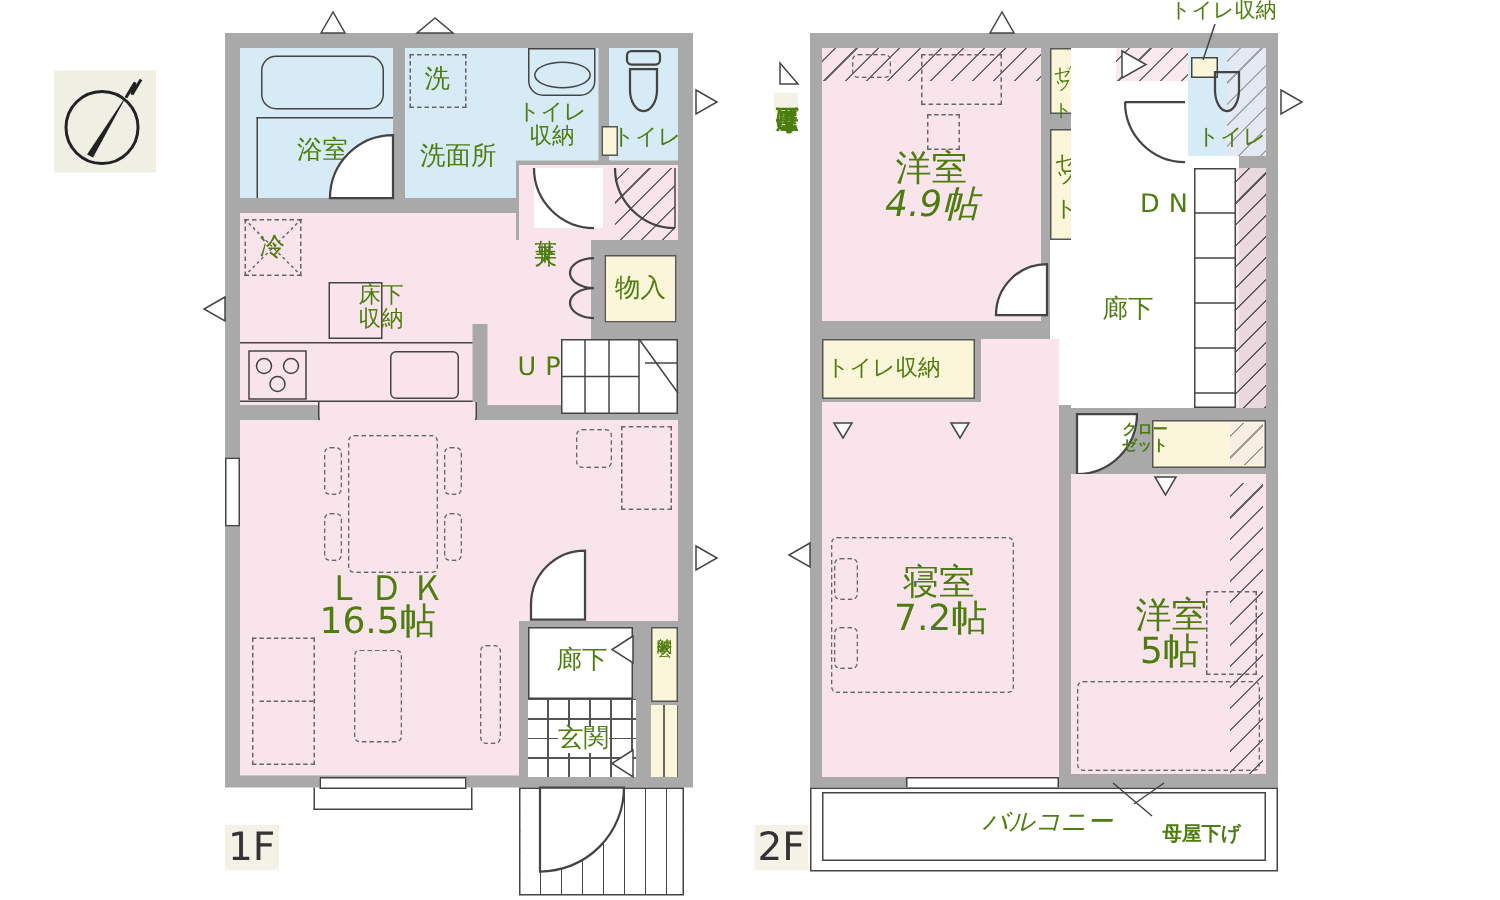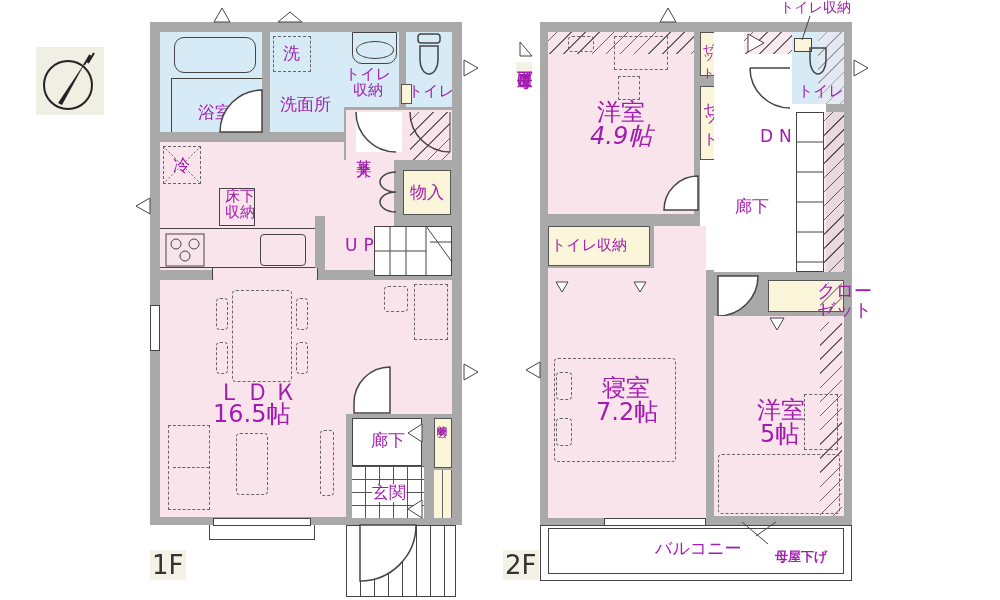--- a/index.html
+++ b/index.html
@@ -5,21 +5,21 @@
   html, body { margin:0; padding:0; background:#ffffff; }
   body { width:1000px; height:600px; position:relative; overflow:hidden;
          font-family:"DejaVu Sans", "Liberation Sans", sans-serif; color:#222; }
   .abs { position:absolute; }
   .wall { position:absolute; background:#a9a9a9; }
   .room { position:absolute; box-sizing:border-box; }
   .pink { background:#f9e4ec; }
   .blue { background:#d6ebf6; }
   .cream { background:#fbf6d9; border:1.5px solid #555; }
   .white { background:#ffffff; }
-  .lbl { position:absolute; font-size:17px; line-height:1.05; text-align:center; color:#a21caf; white-space:nowrap; }
+  .lbl { position:absolute; font-size:17px; line-height:1.05; text-align:center; color:#4d7c0f; white-space:nowrap; }
   .lbl-big { font-size:24px; line-height:1.05; }
   .vt { writing-mode:vertical-rl; text-orientation:upright; letter-spacing:-1px; }
   .floor-lbl { position:absolute; font-size:26px; color:#333; background:#f4f1e6; padding:0 2px; }
   .dash { position:absolute; border:1.5px dashed #666; box-sizing:border-box; border-radius:4px; }
   .hatch { position:absolute; background:repeating-linear-gradient(135deg, #f9e4ec 0 6px, #444 6px 7px, #f9e4ec 7px 10px); opacity:0.8; }
   .compass { position:absolute; background:#f0efe4; }
   svg { position:absolute; overflow:visible; }
 </style>
 </head>
 <body>
@@ -32,21 +32,21 @@
   </svg>
 </div>
 
 <div>
 
   <div class="wall" style="left:150px;top:22px;width:312px;height:503px;"></div>
 
   <div class="room blue" style="left:160px;top:32px;width:102px;height:100px;"></div>
   <div class="abs" style="left:174px;top:37px;width:82px;height:36px;border:1.5px solid #444;border-radius:10px;box-sizing:border-box;"></div>
   <div class="abs" style="left:171px;top:78px;width:91px;height:54px;border-left:1.5px solid #444;border-top:1.5px solid #444;box-sizing:border-box;"></div>
-  <div class="lbl" style="left:198px;top:104px;">浴室</div>
+  <div class="lbl" style="left:198px;top:92px;">浴室</div>
   <svg style="left:218px;top:88px;" width="46" height="44">
       <path d="M44,2 A42,42 0 0 0 2,44 L44,44 Z" fill="#fff" stroke="#444" stroke-width="1.5"></path>
     </svg>
 
   <div class="room blue" style="left:270px;top:32px;width:74px;height:100px;"></div>
   <div class="dash" style="left:273px;top:36px;width:38px;height:36px;border-radius:0;"></div>
   <div class="lbl" style="left:283px;top:45px;">洗</div>
   <div class="lbl" style="left:280px;top:96px;">洗面所</div>
 
   <div class="room blue" style="left:344px;top:32px;width:55px;height:75px;"></div>
@@ -76,21 +76,21 @@
 
   <div class="room pink" style="left:160px;top:142px;width:184px;height:128px;"></div>
   <div class="room pink" style="left:344px;top:160px;width:50px;height:110px;"></div>
   <div class="dash" style="left:163px;top:146px;width:38px;height:38px;border-radius:0;"></div>
   <svg style="left:163px;top:146px;" width="38" height="38">
       <line x1="0" y1="0" x2="38" y2="38" stroke="#666" stroke-dasharray="2,2"></line>
       <line x1="38" y1="0" x2="0" y2="38" stroke="#666" stroke-dasharray="2,2"></line>
     </svg>
   <div class="lbl" style="left:173px;top:157px;">冷</div>
   <div class="abs" style="left:219px;top:188px;width:36px;height:38px;border:1.5px solid #444;box-sizing:border-box;"></div>
-  <div class="lbl" style="left:225px;top:189px;font-size:15px;white-space:pre;text-align:right;">床下
+  <div class="lbl" style="left:239px;top:189px;font-size:15px;white-space:pre;text-align:right;">床下
 収納</div>
 
   <div class="abs" style="left:160px;top:228px;width:160px;height:40px;border-top:1.5px solid #444;border-bottom:1.5px solid #444;box-sizing:border-box;"></div>
   <div class="wall" style="left:315px;top:216px;width:10px;height:54px;"></div>
   <svg style="left:166px;top:234px;" width="38" height="32">
       <rect x="0" y="0" width="38" height="32" fill="none" stroke="#444"></rect>
       <circle cx="10" cy="10" r="5" fill="none" stroke="#444"></circle>
       <circle cx="28" cy="10" r="5" fill="none" stroke="#444"></circle>
       <circle cx="19" cy="22" r="5" fill="none" stroke="#444"></circle>
     </svg>
@@ -259,36 +259,36 @@
   <svg style="left:524px;top:362px;" width="18" height="16">
       <polygon points="16,0 2,8 16,16" fill="#fff" stroke="#444"></polygon>
     </svg>
 
   <svg style="left:718px;top:276px;" width="42" height="42">
       <path d="M0,0 L40,0 L40,0 A40,40 0 0 1 0,40 Z" fill="#fff" stroke="#444" stroke-width="1.5"></path>
     </svg>
 
   <div class="room cream" style="left:768px;top:280px;width:76px;height:32px;"></div>
   <div class="hatch" style="left:820px;top:282px;width:22px;height:28px;opacity:0.5;"></div>
-  <div class="lbl" style="left:817px;top:282px;font-size:18px;white-space:pre;">クロー
+  <div class="lbl" style="left:748px;top:282px;font-size:10px;white-space:pre;font-weight:bold;">クロー
 ゼット</div>
 
   <div class="room pink" style="left:714px;top:316px;width:130px;height:200px;"></div>
   <svg style="left:768px;top:318px;" width="18" height="16">
       <polygon points="2,0 9,12 16,0" fill="#fff" stroke="#444"></polygon>
     </svg>
   <div class="hatch" style="left:820px;top:322px;width:22px;height:194px;"></div>
   <div class="dash" style="left:804px;top:394px;width:34px;height:56px;border-radius:0;"></div>
   <div class="dash" style="left:718px;top:454px;width:122px;height:60px;"></div>
   <div class="lbl lbl-big" style="left:757px;top:398px;">洋室</div>
   <div class="lbl lbl-big" style="left:760px;top:422px;">5帖</div>
 
   <div class="room white" style="left:540px;top:525px;width:312px;height:56px;border:1px solid #444;"></div>
   <div class="abs" style="left:548px;top:528px;width:296px;height:46px;border:1px solid #444;box-sizing:border-box;"></div>
-  <div class="lbl" style="left:655px;top:540px;">バルコニー</div>
+  <div class="lbl" style="left:655px;top:540px;font-style:italic;">バルコニー</div>
   <svg style="left:742px;top:520px;" width="36" height="26">
       <line x1="0" y1="2" x2="26" y2="24" stroke="#444"></line>
       <line x1="34" y1="2" x2="14" y2="16" stroke="#444"></line>
     </svg>
   <div class="lbl" style="left:775px;top:550px;font-size:13px;font-weight:bold;">母屋下げ</div>
 
   <div class="lbl vt" style="left:516px;top:62px;font-size:15px;font-weight:bold;background:#f4f1e6;">母屋下げ</div>
   <svg style="left:518px;top:42px;" width="16" height="16">
       <polygon points="2,0 2,14 14,14" fill="#fff" stroke="#444"></polygon>
     </svg>

